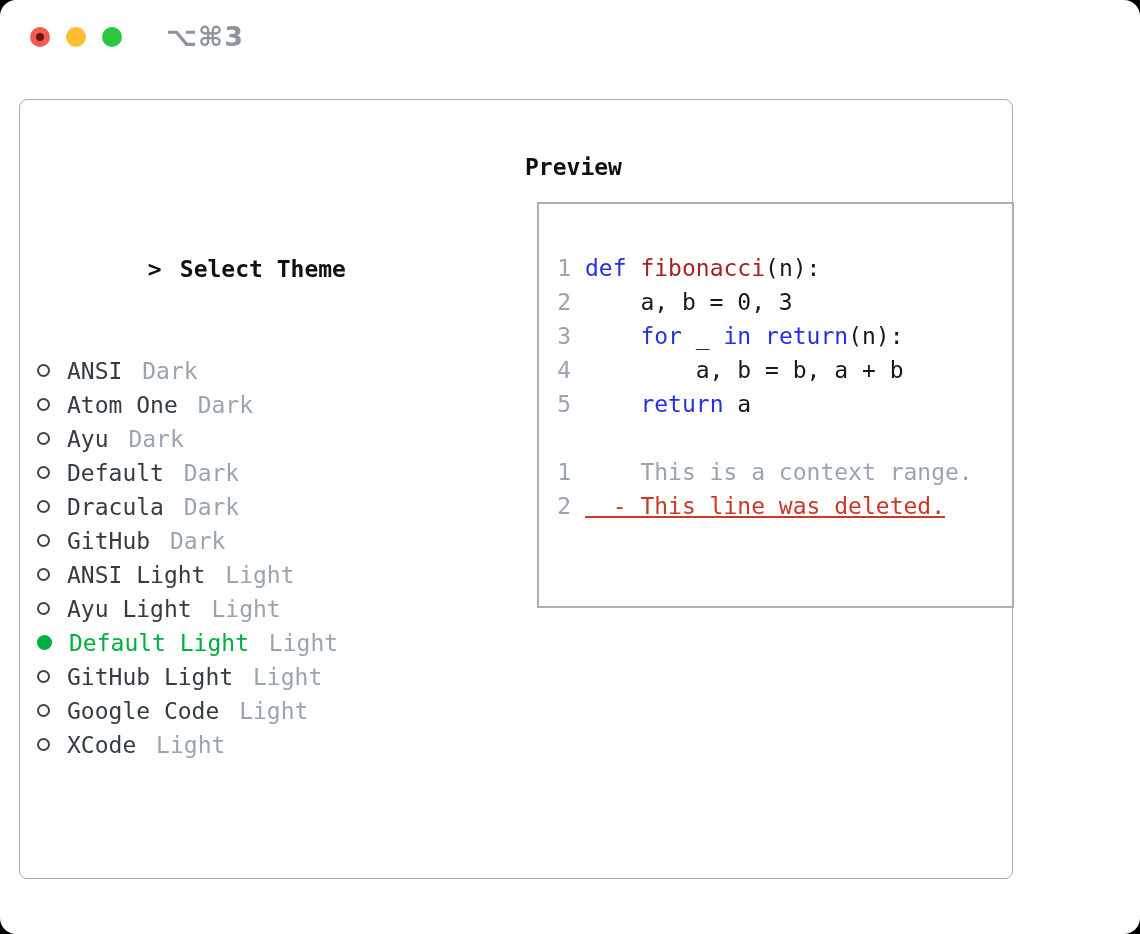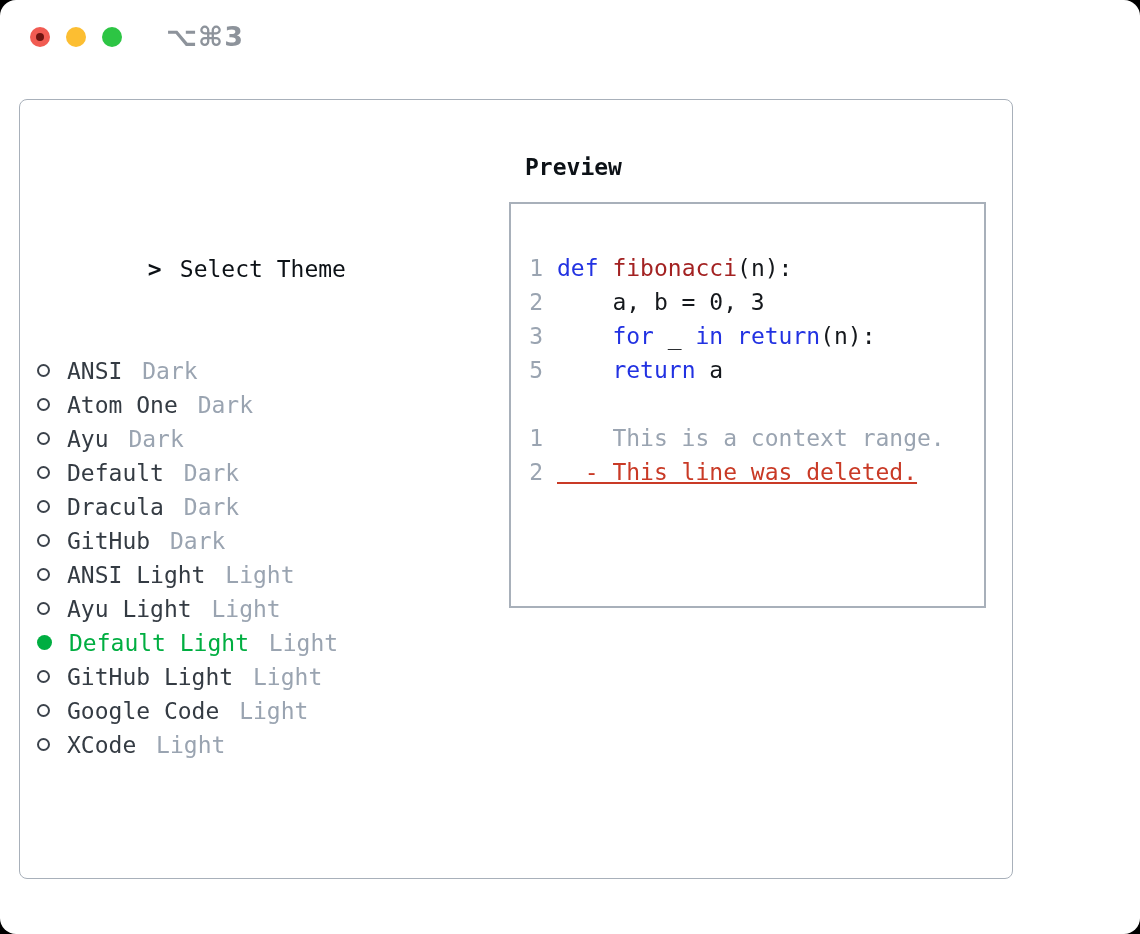--- a/index.html
+++ b/index.html
@@ -42,21 +42,21 @@
   }
   .left-col{
     position:absolute;left:17px;top:50px;width:400px;
     font-size:23px;line-height:34px;color:var(--text_primary,#343b43);
     white-space:pre-wrap;
   }
   .row{height:34px;white-space:pre;}
   .spacer{height:34px;}
   .bcol{display:inline-block;width:32px;}
   .prefix{font-weight:bold;color:var(--text_header,#0c1116);}
-  .htext{font-weight:normal;color:var(--text_header,#0c1116);}
+  .htext{font-weight:bold;color:var(--text_header,#0c1116);}
   .bullet{
     display:inline-block;width:13px;height:13px;border-radius:50%;
     border:2px solid #3c434c;box-sizing:border-box;
     margin-right:17px;vertical-align:2px;
   }
   .bullet.sel{
     width:15px;height:15px;border:none;
     background:var(--accent_green,#00ae41);
     margin-right:17px;vertical-align:1px;
   }
@@ -64,21 +64,21 @@
   .item-name.sel{color:var(--accent_green,#00ae41);text-align:right;}
   .item-tag{color:var(--text_muted,#9aa4b1);margin-left:6px;}
   
   .preview-header{
     position:absolute;left:481px;top:50px;
     font-size:23px;line-height:34px;font-weight:bold;
     color:var(--text_header,#0c1116);
     margin-left:24px;
   }
   .preview-box{
-    position:absolute;left:489px;top:102px;width:477px;height:406px;
+    position:absolute;left:517px;top:102px;width:477px;height:406px;
     border:2px solid var(--panel_border,#a8b0ba);
     box-sizing:border-box;background:#fff;
     padding:47px 0 0 18px;overflow:hidden;
   }
   .code-line{height:34px;line-height:34px;font-size:23px;white-space:pre;}
   .lnum{
     display:inline-block;width:14px;margin-right:14px;text-align:right;
     color:var(--text_muted,#9aa4b1);
   }
   .seg.plain{color:#15181c;}
@@ -122,20 +122,21 @@
       
     </div>
 
     <div class="preview-header">Preview</div>
 
     <div class="preview-box">
       <div id="code-lines">
           <div class="code-line"><span class="lnum">1</span><span class="seg kw">def</span><span class="seg plain"> </span><span class="seg fn">fibonacci</span><span class="seg plain">(n):</span></div>
           <div class="code-line"><span class="lnum">2</span><span class="seg plain">    a, b = 0, 3</span></div>
           <div class="code-line"><span class="lnum">3</span><span class="seg plain">    </span><span class="seg kw">for</span><span class="seg plain"> _ </span><span class="seg kw">in</span><span class="seg plain"> </span><span class="seg kw">return</span><span class="seg plain">(n):</span></div>
+          <div class="code-line"><span class="lnum">4</span><span class="seg plain">        a, b = b, a + b</span></div>
           <div class="code-line"><span class="lnum">5</span><span class="seg plain">    </span><span class="seg kw">return</span><span class="seg plain"> a</span></div>
           <div class="code-line"><span class="lnum"></span></div>
           <div class="code-line"><span class="lnum">1</span><span class="seg ctx">    This is a context range.</span></div>
           <div class="code-line"><span class="lnum">2</span><span class="seg del">  - This line was deleted.</span></div>
         </div>
     </div>
 
   </div>
 </div>
 

